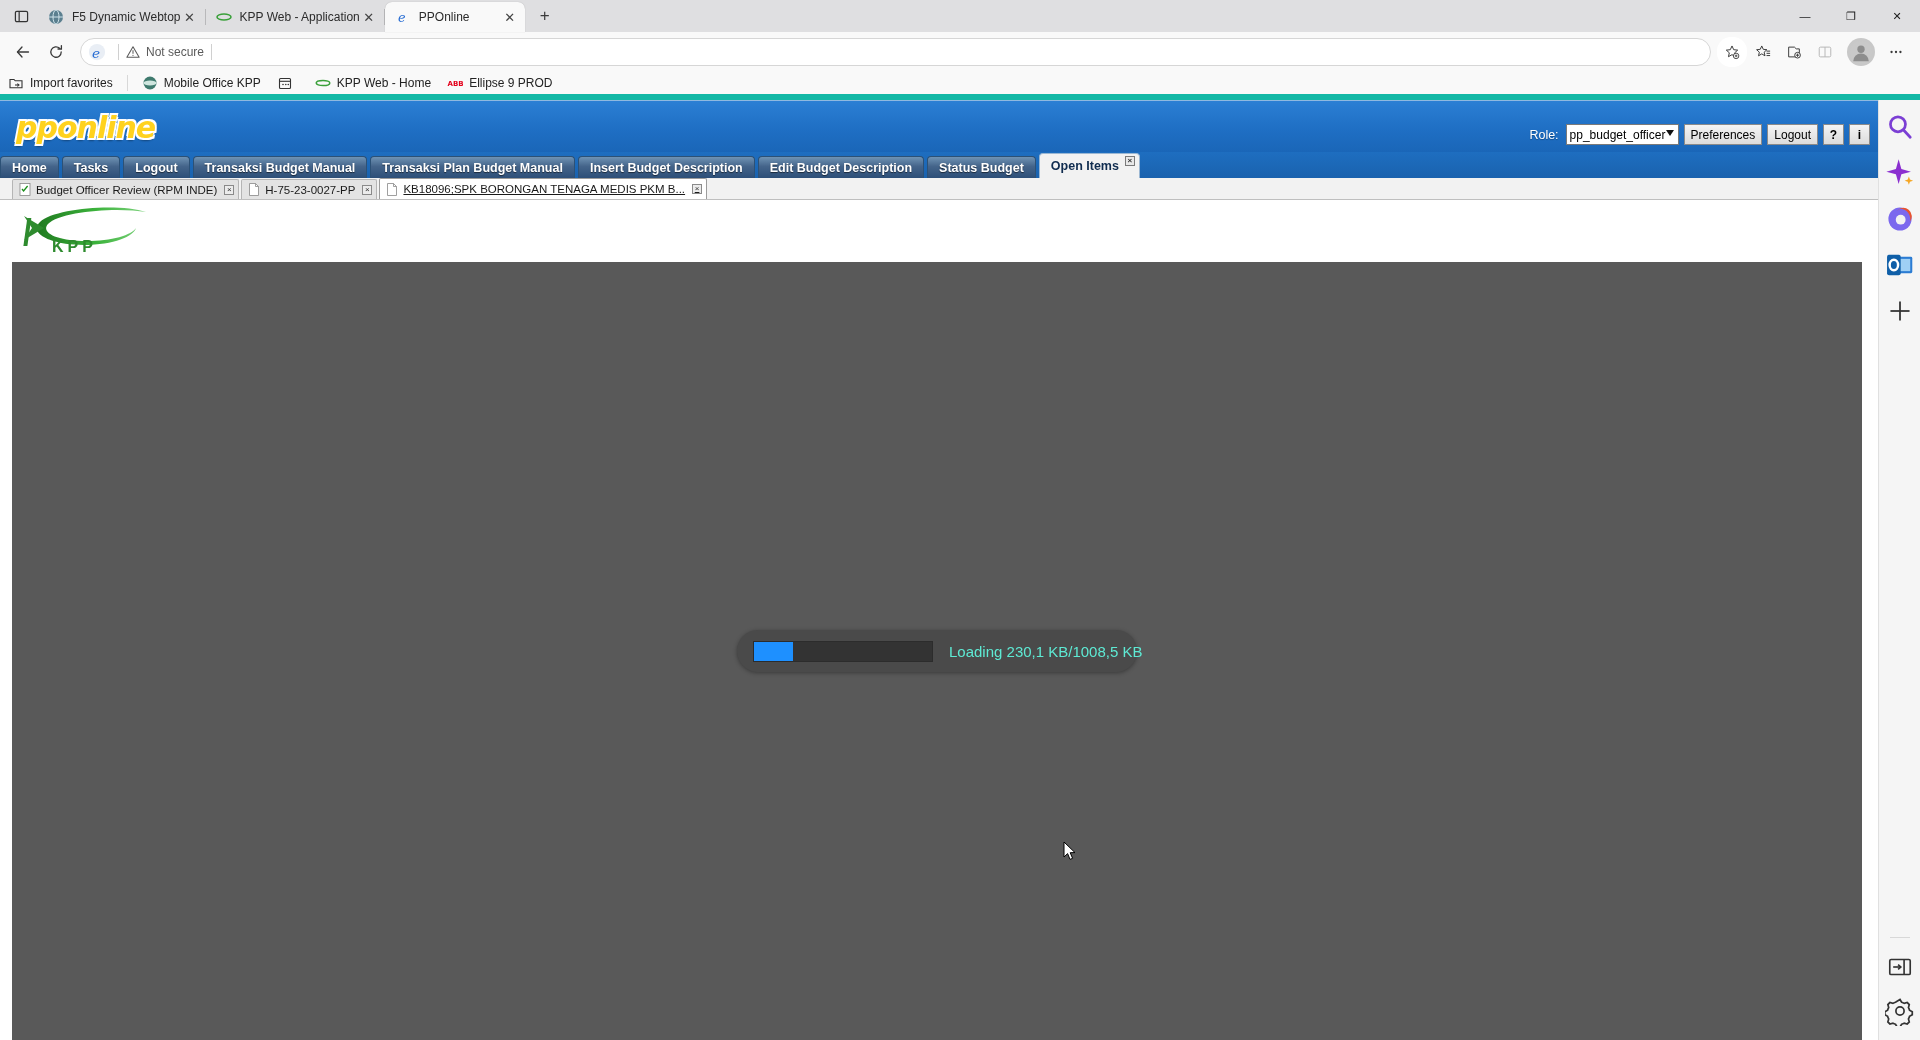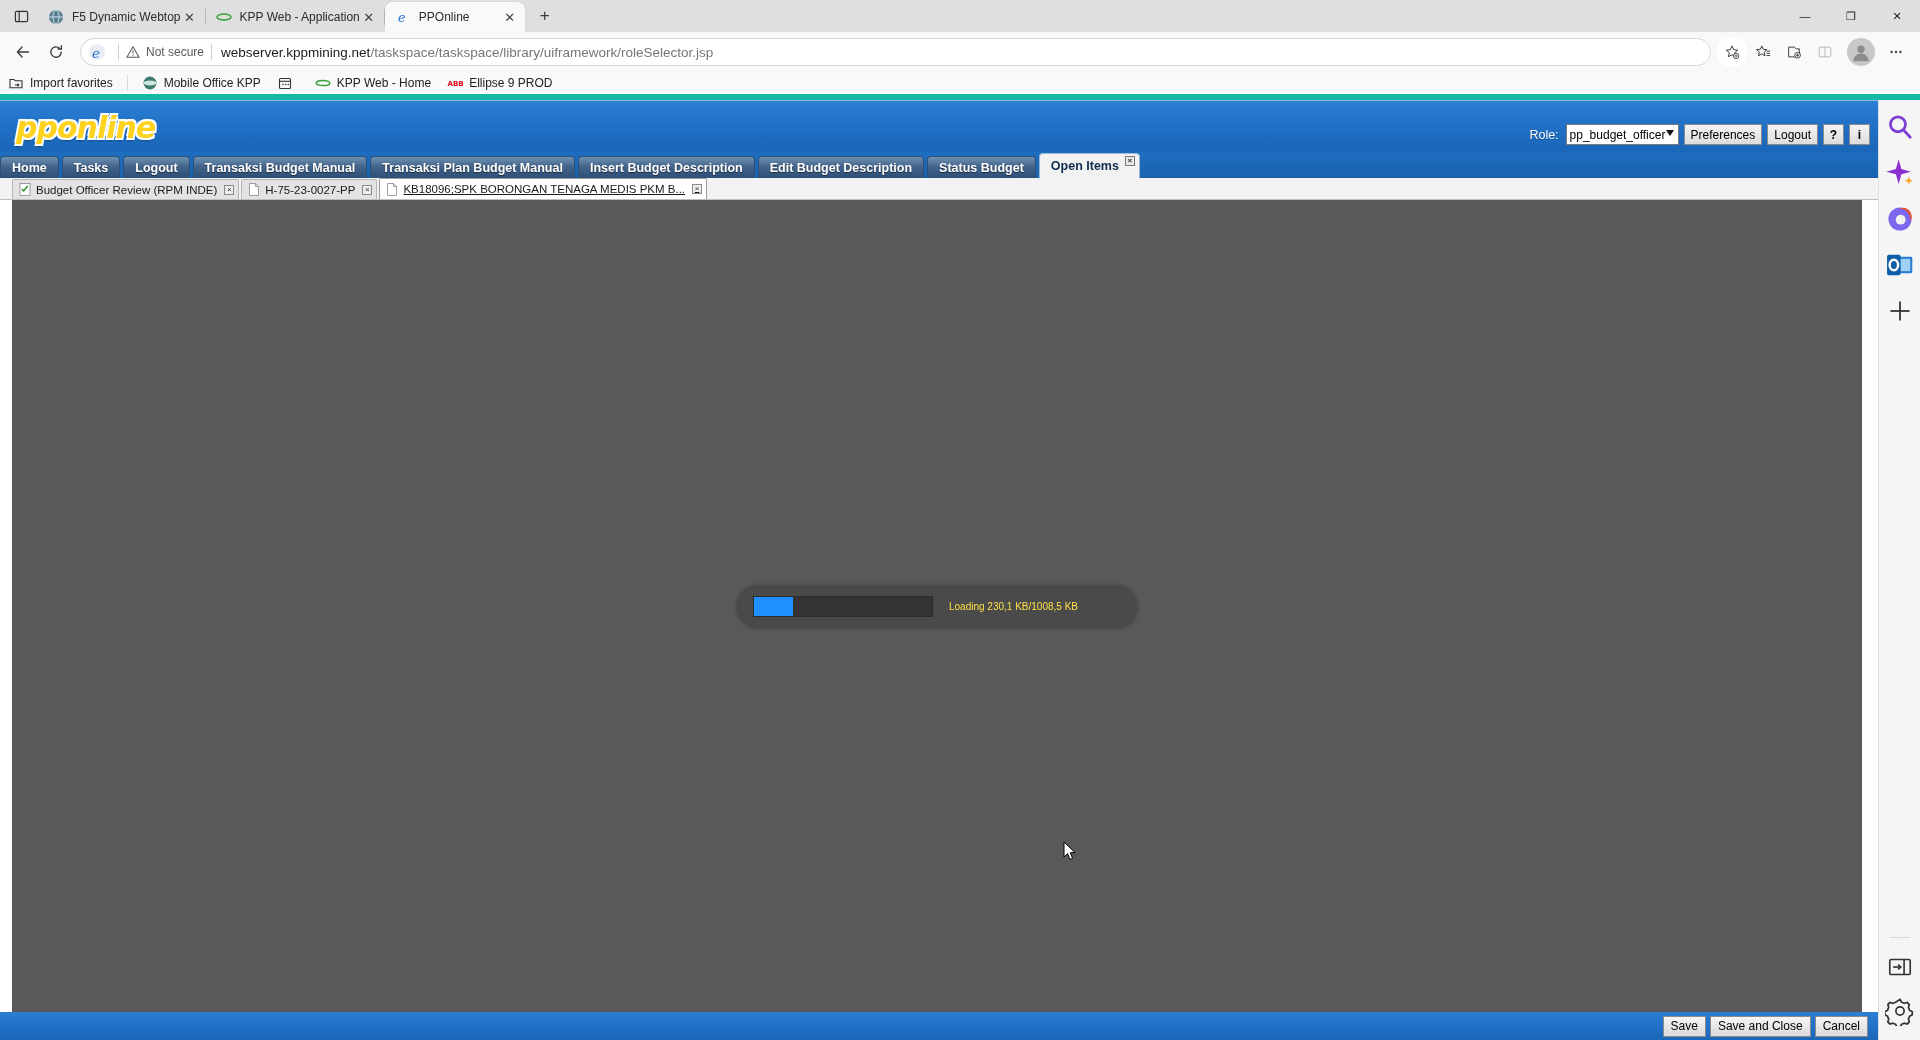--- a/index.html
+++ b/index.html
@@ -362,22 +362,22 @@
     position: relative;
     border: 1px solid #2c2c2c;
   }
   .progress-fill {
     position: absolute; left: 0; top: 0; bottom: 0;
     width: 22%;
     background: #1e90ff;
   }
   .loading-text {
     margin-left: 16px;
-    color: #fde047;
-    font-size: 10px;
+    color: #5eead4;
+    font-size: 15px;
     white-space: nowrap;
   }
   .cursor-arrow {
     position: absolute;
     left: 1063px; top: 641px;
     width: 14px; height: 20px;
     pointer-events: none;
   }
 
   
@@ -496,21 +496,20 @@
       <span class="omni-sep"></span>
       <span class="omni-notsecure">
         <svg class="warn-tri" viewBox="0 0 16 16">
           <path d="M8 2 L15 14 L1 14 Z" fill="none" stroke="#5a5a5a" stroke-width="1.2" stroke-linejoin="round"></path>
           <line x1="8" y1="6" x2="8" y2="10" stroke="#5a5a5a" stroke-width="1.2"></line>
           <circle cx="8" cy="11.8" r=".7" fill="#5a5a5a"></circle>
         </svg>
         <span>Not secure</span>
       </span>
       <span class="omni-sep"></span>
-      <span class="omni-url"><span>webserver.kppmining.net</span><span class="dim">/taskspace/taskspace/library/uiframework/roleSelector.jsp</span></span>
     </div>
 
     <div class="navbar-right">
       <div class="navbtn pill">
         <svg viewBox="0 0 18 18" fill="none" stroke="#3a3a3a" stroke-width="1.1">
           <path d="M9 2.2 L10.9 6.4 L15.4 6.9 L12 9.9 L13 14.3 L9 12 L5 14.3 L6 9.9 L2.6 6.9 L7.1 6.4 Z"></path>
           <circle cx="13.6" cy="13.4" r="3.1" fill="#fff" stroke="#3a3a3a" stroke-width="1"></circle>
           <line x1="13.6" y1="11.9" x2="13.6" y2="14.9" stroke="#3a3a3a" stroke-width="1"></line>
           <line x1="12.1" y1="13.4" x2="15.1" y2="13.4" stroke="#3a3a3a" stroke-width="1"></line>
         </svg>
@@ -667,40 +666,52 @@
                 <path d="M1.5 0.5 h6 l3 3 v9 h-9 z" fill="#fff" stroke="#888" stroke-width=".8"></path>
                 <path d="M7.5 0.5 v3 h3" fill="none" stroke="#888" stroke-width=".8"></path>
               </svg>
           </span>
           <span>KB18096;SPK BORONGAN TENAGA MEDIS PKM B...</span>
           <span class="stab-close">×</span>
         </div>
       </div>
 
       <div class="content-wrap">
+        <div class="kpp-logo-area">
+          <div class="kpp-logo">
+            <svg viewBox="0 0 145 50" width="145" height="50">
+              <defs>
+                <linearGradient id="g1" x1="0" y1="0" x2="1" y2="0">
+                  <stop offset="0%" stop-color="#1f7a1f"></stop>
+                  <stop offset="55%" stop-color="#3cb33c"></stop>
+                  <stop offset="100%" stop-color="#7fd37f"></stop>
+                </linearGradient>
+              </defs>
+              <path d="M132 6 C105 -3 40 2 26 16 C14 28 38 39 70 39 C100 39 120 30 122 22 C118 29 98 35 72 35 C44 35 26 27 34 18 C46 5 104 1 132 6 Z" fill="url(#g1)"></path>
+              <path d="M10 10 L30 22 L10 34 L18 22 Z" fill="#2e8b2e"></path>
+              <rect x="15" y="12" width="4" height="28" fill="#2e8b2e" transform="skewX(-8)"></rect>
+            </svg>
+            <div class="kpp-text">KPP</div>
+          </div>
+        </div>
 
         <div class="grayarea">
           <div class="loading-box">
             <div class="progress-track">
               <div class="progress-fill" style="width: 22%; background: rgb(30, 144, 255);"></div>
             </div>
             <div class="loading-text">Loading 230,1 KB/1008,5 KB</div>
           </div>
         </div>
 
         <svg class="cursor-arrow" viewBox="0 0 14 20">
           <path d="M1 1 L1 16 L4.6 12.6 L7 18.4 L9.6 17.3 L7.2 11.7 L12 11.6 Z" fill="#ffffff" stroke="#000" stroke-width="1"></path>
         </svg>
       </div>
 
-      <div class="bottombar">
-        <div class="btnbar">Save</div>
-        <div class="btnbar">Save and Close</div>
-        <div class="btnbar">Cancel</div>
-      </div>
     </div>
 
     <div class="edgebar">
       <div class="sb-ico">
         <svg viewBox="0 0 22 22" fill="none" stroke="#7b3fd4" stroke-width="2" stroke-linecap="round">
           <circle cx="9.5" cy="9" r="5.5"></circle>
             <line x1="13.6" y1="13.2" x2="18.5" y2="18.5"></line>
         </svg>
       </div>
       <div class="sb-ico">

